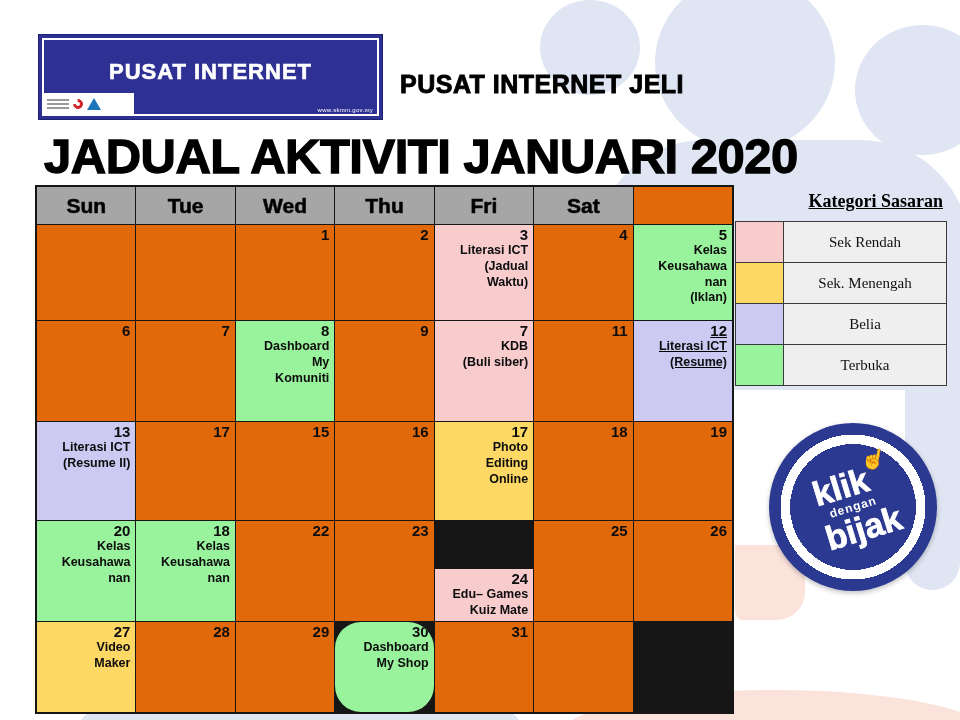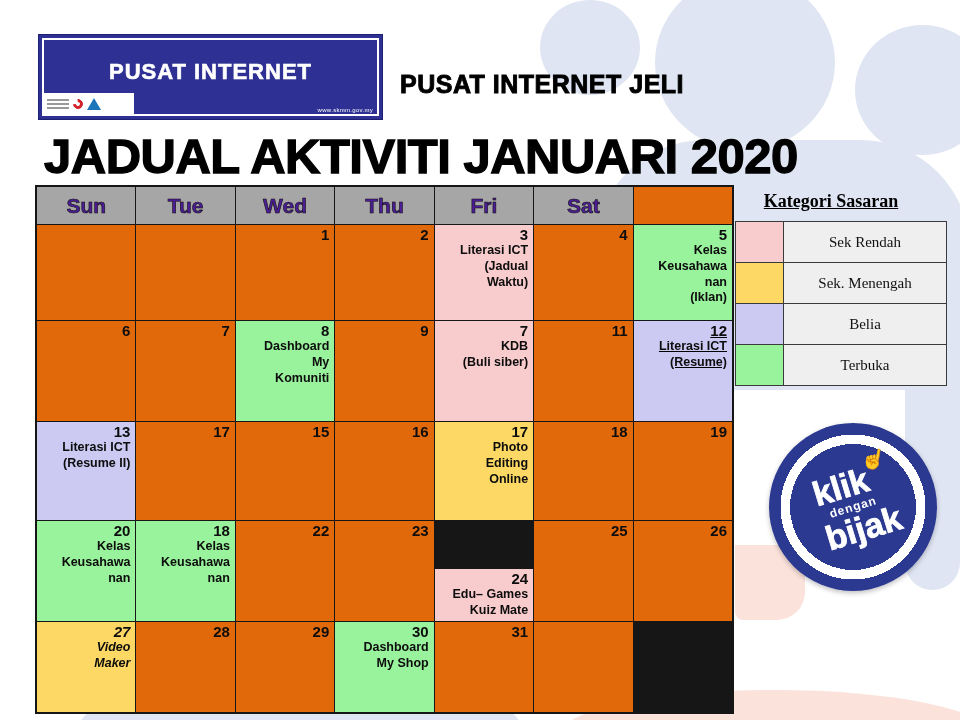--- a/index.html
+++ b/index.html
@@ -52,39 +52,39 @@
   
   .calendar{
     position:absolute;left:35px;top:185px;width:699px;
     border:2px solid #161616;box-sizing:border-box;background:#161616;
   }
   .cal-grid{
     display:grid;grid-template-columns:repeat(7,1fr);
     grid-template-rows:37px 95px 100px 98px 100px 90px;gap:1px;
   }
   .day-header{
-    background:var(--header-gray);color:#4c1d95;
+    background:var(--header-gray);color:#000000;
     display:flex;align-items:center;justify-content:center;
     font-size:21px;font-weight:bold;-webkit-text-stroke:0.6px #0d0d0d;
   }
   .cell{
     background:var(--cell-orange);padding:1px 5px 2px 3px;box-sizing:border-box;
     text-align:right;overflow:hidden;
   }
   .daynum{font-size:15px;font-weight:bold;line-height:1.15;color:#0d0d0d;}
   .activity{
     font-size:12.5px;font-weight:bold;color:#0d0d0d;line-height:1.25;
     white-space:pre-line;margin-top:0px;
   }
 
   
   .legend-title{
-    position:absolute;left:735px;top:191px;width:192px;text-align:center;
+    position:absolute;left:735px;top:191px;width:192px;text-align:right;
     font-family:"Liberation Serif",serif;font-size:18px;font-weight:bold;
-    text-decoration:underline;color:#000;
+    text-decoration:underline;color:#000;padding-left:16px;
   }
   .legend-table{
     position:absolute;left:735px;top:221px;width:212px;
     border:1px solid #3a3a3a;background:#3a3a3a;box-sizing:border-box;
     display:grid;grid-template-columns:47px 1fr;grid-template-rows:repeat(4,40px);gap:1px;
   }
   .legend-swatch{}
   .legend-label{
     background:var(--label-bg);display:flex;align-items:center;justify-content:center;
     font-family:"Liberation Serif",serif;font-size:15px;color:#111;
@@ -254,32 +254,32 @@
         <div class="daynum">24</div>
         <div class="activity">Edu– Games
 Kuiz Mate</div>
       </div>
       <div class="cell">
         <div class="daynum">25</div>
       </div>
       <div class="cell">
         <div class="daynum">26</div>
       </div>
-      <div class="cell" style="background: rgb(253, 216, 101); font-style: italic;">
+      <div class="cell" style="background: rgb(253, 216, 101);">
         <div class="daynum">27</div>
         <div class="activity">Video
 Maker</div>
       </div>
       <div class="cell">
         <div class="daynum">28</div>
       </div>
       <div class="cell">
         <div class="daynum">29</div>
       </div>
-      <div class="cell" style="background: rgb(153, 242, 156);">
+      <div class="cell" style="background: rgb(153, 242, 156); border-radius: 26px;">
         <div class="daynum">30</div>
         <div class="activity">Dashboard
 My Shop</div>
       </div>
       <div class="cell">
         <div class="daynum">31</div>
       </div>
       <div class="cell">
         <div class="daynum"></div>
       </div>

